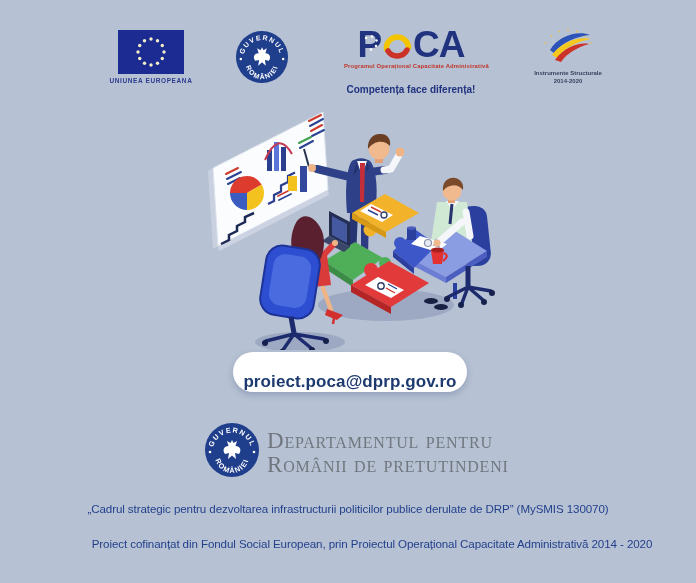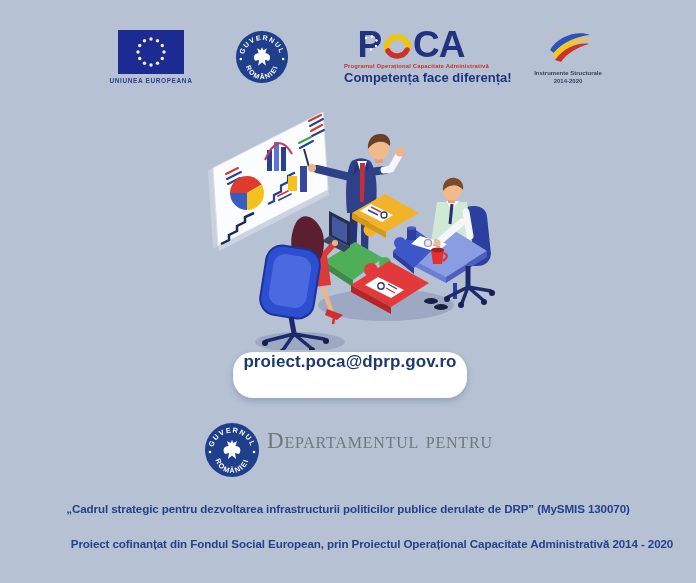--- a/index.html
+++ b/index.html
@@ -14,41 +14,41 @@
   .seal-svg{display:block;}
   .gov-seal-top{position:absolute;left:235px;top:30px;width:54px;height:54px;}
 
   .poca-block{position:absolute;left:344px;top:30px;width:134px;text-align:center;}
   .poca-word{display:flex;align-items:center;justify-content:center;font-weight:800;
              font-size:37px;line-height:30px;color:#21337f;letter-spacing:-1px;}
   .poca-p-wrap{position:relative;display:inline-block;}
   .p-stars{position:absolute;left:2px;top:2px;pointer-events:none;}
   .poca-o{margin:0 1px;display:block;}
   .poca-subtitle{margin-top:3px;font-size:5.8px;font-weight:600;letter-spacing:.2px;color:#c03427;white-space:nowrap;}
-  .poca-tagline{margin-top:1px;font-size:13px;font-weight:700;color:#21337f;white-space:nowrap;}
+  .poca-tagline{margin-top:15px;font-size:10px;font-weight:700;color:#21337f;white-space:nowrap;}
 
   .struct-block{position:absolute;left:532px;top:26px;width:72px;text-align:center;}
   .struct-caption{font-size:6px;font-weight:700;color:#39425e;line-height:1.25;}
 
   
   .illus{position:absolute;left:165px;top:95px;width:365px;height:255px;}
 
   
-  .email-pill{position:absolute;left:233px;top:352px;width:234px;height:46px;background:#ffffff;
-              border-radius:20px;display:flex;align-items:flex-start;justify-content:center;
+  .email-pill{position:absolute;left:233px;top:352px;width:234px;height:40px;background:#ffffff;
+              border-radius:20px;display:flex;align-items:flex-end;justify-content:center;
               box-shadow:0 3px 6px rgba(70,85,130,.30);}
   .email-text{font-size:17px;font-weight:700;color:#1d3a70;letter-spacing:.1px;}
 
   
   .dept-seal{position:absolute;left:204px;top:422px;width:56px;height:56px;}
   .dept-name{position:absolute;left:267px;top:429px;font-family:"Liberation Serif","DejaVu Serif",serif;
              font-variant:small-caps;font-size:23px;line-height:1.03;letter-spacing:.8px;color:#70777f;}
 
   
-  .footer-line{position:absolute;left:0;width:696px;text-align:center;font-weight:700;
+  .footer-line{position:absolute;left:0;width:696px;text-align:center;font-weight:400;
                font-size:11.6px;color:#24418c;letter-spacing:-.1px;}
   .footer-line.l1{top:502px;}
   .footer-line.l2{top:537px;padding-left:24px;}
 </style>
 </head>
 <body>
 
 <div class="page">
 
   <div class="eu-block">
@@ -311,18 +311,19 @@
     <text font-size="7.2" font-weight="bold" fill="#ffffff" letter-spacing="1.2" text-anchor="middle">
       <textPath href="#sealBotArc2" xlink:href="#sealBotArc2" startOffset="50%">ROMÂNIEI</textPath>
     </text>
     <circle cx="-22" cy="2" r="1.3" fill="#fff"></circle>
       <circle cx="22" cy="2" r="1.3" fill="#fff"></circle>
     <path fill="#ffffff" d="M0,-10 L1.5,-7 L5,-9 L3.5,-4 C8,-4 10,0 7,4 L3,3 L4,9 L0,5.5 L-4,9 L-3,3 L-7,4 C-10,0 -8,-4 -3.5,-4 L-5,-9 L-1.5,-7 Z"></path>
   </svg>
 
   <div class="dept-name">
     <div>Departamentul pentru</div>
+    <div>Românii de pretutindeni</div>
   </div>
 
   <div class="footer-line l1">„Cadrul strategic pentru dezvoltarea infrastructurii politicilor publice derulate de DRP” (MySMIS 130070)</div>
   <div class="footer-line l2">Proiect cofinanțat din Fondul Social European, prin Proiectul Operațional Capacitate Administrativă 2014 - 2020</div>
 
 </div>
 
 </body></html>

